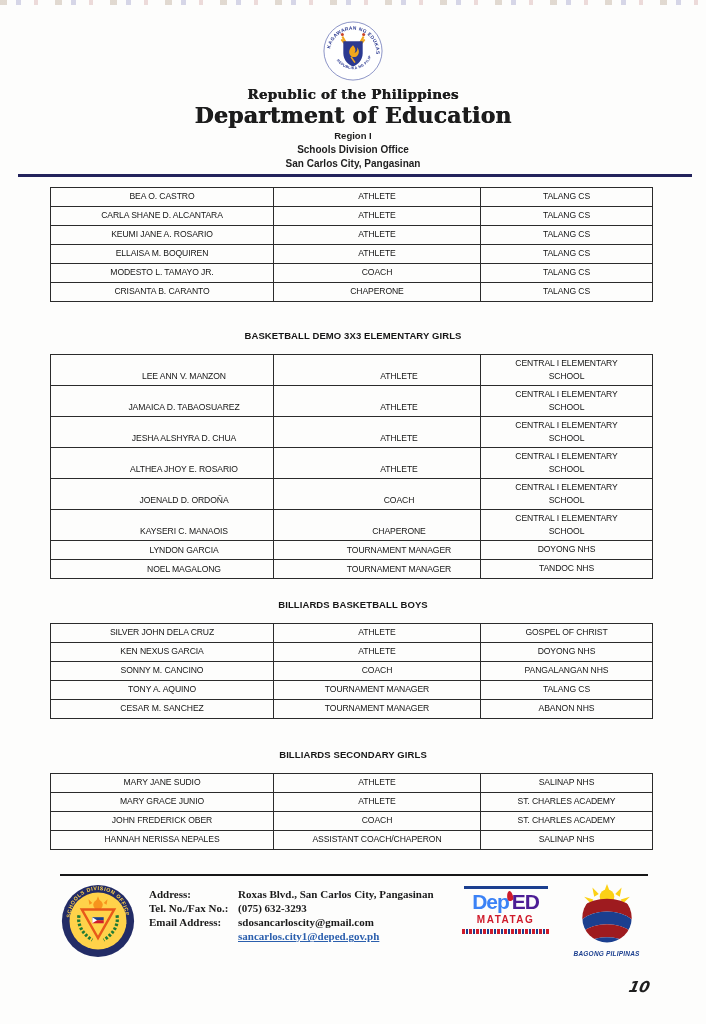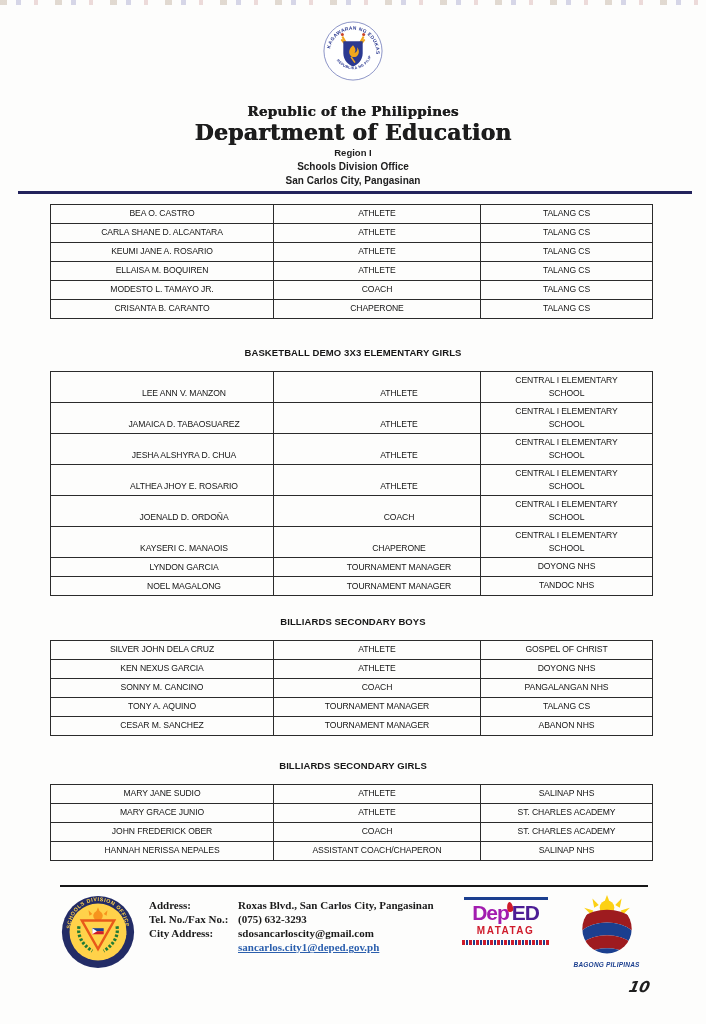--- a/index.html
+++ b/index.html
@@ -13,21 +13,21 @@
     background:repeating-linear-gradient(90deg,
       rgba(130,95,60,.5) 0 7px, rgba(255,255,255,0) 7px 16px,
       rgba(60,60,150,.45) 16px 21px, rgba(255,255,255,0) 21px 34px,
       rgba(160,60,60,.4) 34px 38px, rgba(255,255,255,0) 38px 55px);
   }
   
   .doc-header { text-align:center; padding-top:20px; line-height:1.1; }
   .seal-wrap { height:64px; }
   .republic {
     font-family:"DejaVu Serif", serif; font-weight:700; font-size:13.5px;
-    margin-top:20px; letter-spacing:.2px; text-shadow:.4px 0 0 #222;
+    margin-top:3px; letter-spacing:.2px; text-shadow:.4px 0 0 #222;
   }
   .department {
     font-family:"DejaVu Serif", serif; font-weight:700; font-size:22px;
     margin-top:1px; letter-spacing:.2px; text-shadow:.6px 0 0 #111;
   }
   .hline { font-weight:700; }
   .region { font-size:9.5px; margin-top:4px;text-align:center; }
   .office { font-size:10px; margin-top:3px; }
   .city   { font-size:10px; margin-top:3px; }
   .header-rule { margin:5px 14px 0 18px; height:2.5px; background:#23235c; }
@@ -40,36 +40,36 @@
     color:#141414; letter-spacing:-.1px; overflow:hidden;
   }
   .tbl-tall td.col-name, .tbl-tall td.col-role { vertical-align:bottom;padding-left:47px; }
   .tbl-tall td.col-school { vertical-align:top; }
   .tbl-tall td.col-school .cell-text { display:inline-block; max-width:112px; }
   .section-heading {
     text-align:center; font-size:9.5px; font-weight:700; color:#161616;
     margin:20px 0 13px 0; letter-spacing:.1px;
   }
   .section-heading.first { margin-top:28px; }
-  .section-heading.tight { margin-top:24px; }
+  .section-heading.tight { margin-top:30px; }
 
   
   .doc-footer { margin:24px 56px 0 60px; }
   .footer-rule { height:2.5px; background:#171717; margin-bottom:7px; width:588px; }
   .footer-row { display:flex; align-items:flex-start; }
   .contact { display:flex; margin-left:13px; margin-top:4px;
     font-family:"Liberation Serif", serif; font-weight:700; font-size:11px; line-height:14px; color:#1a1a1a; }
   .contact .labels { width:89px; }
   .contact .labels div, .contact .values div { white-space:nowrap; }
   .email-link { color:#2b5fad; text-decoration:underline; cursor:pointer; }
 
   .deped-logo { margin-left:24px; margin-top:2px; width:96px; text-align:center; }
   .deped-bar { height:3px; background:#1b3f8f; margin:1px 6px 2px; }
   .deped-word { font-size:21px; font-weight:700; letter-spacing:-1px; line-height:22px; }
-  .deped-word .dep { color:#a21caf; }
+  .deped-word .dep { color:#3b82f6; }
   .deped-word .ed  { color:#4c1d95; }
   .flame-icon { display:inline-block; width:6px; height:10px; background:#cf1b2b;
     border-radius:50% 50% 45% 45% / 70% 70% 30% 30%;
     margin:0 -1px 0 -2px; position:relative; top:-8px; transform:rotate(-8deg); }
   .matatag { color:#cf1b2b; font-weight:700; font-size:10px; letter-spacing:1.5px; line-height:13px; }
   .tagline-strip { height:5px; margin:3px 4px 0;
     background:repeating-linear-gradient(90deg,#cf1b2b 0 3px,#fdfdfc 3px 4px,#1b3f8f 4px 6px,#fdfdfc 6px 7px); }
 
   .bagong-logo { margin-left:16px; width:74px; text-align:center; }
   .bagong-text { font-size:6.5px; font-weight:700; font-style:italic; color:#1b3f8f;
@@ -205,21 +205,21 @@
             <td class="col-school"><span class="cell-text">DOYONG NHS</span></td>
           </tr>
           <tr>
             <td class="col-name"><span class="cell-text">NOEL MAGALONG</span></td>
             <td class="col-role"><span class="cell-text">TOURNAMENT MANAGER</span></td>
             <td class="col-school"><span class="cell-text">TANDOC NHS</span></td>
           </tr>
         </tbody>
     </table>
 
-    <h2 class="section-heading">BILLIARDS SECONDARY BOYS</h2>
+    <h2 class="section-heading">BILLIARDS BASKETBALL BOYS</h2>
     <table class="doc-table">
       <colgroup>
           <col style="width:223px">
           <col style="width:207px">
           <col style="width:172px">
         </colgroup>
       <tbody>
           <tr>
             <td class="col-name"><span class="cell-text">SILVER JOHN DELA CRUZ</span></td>
             <td class="col-role"><span class="cell-text">ATHLETE</span></td>
@@ -307,21 +307,21 @@
           <rect x="34" y="36" width="12" height="3.2" fill="#1b3f8f"></rect>
           <rect x="34" y="39.2" width="12" height="3.2" fill="#cf1b2b"></rect>
           <path d="M34,36 l5,3.2 -5,3.2 z" fill="#ffffff"></path>
         </g>
       </svg>
 
       <div class="contact">
         <div class="labels">
           <div>Address:</div>
           <div>Tel. No./Fax No.:</div>
-          <div>City Address:</div>
+          <div>Email Address:</div>
         </div>
         <div class="values">
           <div>Roxas Blvd., San Carlos City, Pangasinan</div>
           <div>(075) 632-3293</div>
           <div>sdosancarloscity@gmail.com</div>
           <div><a class="email-link">sancarlos.city1@deped.gov.ph</a></div>
         </div>
       </div>
 
       <div class="deped-logo">

